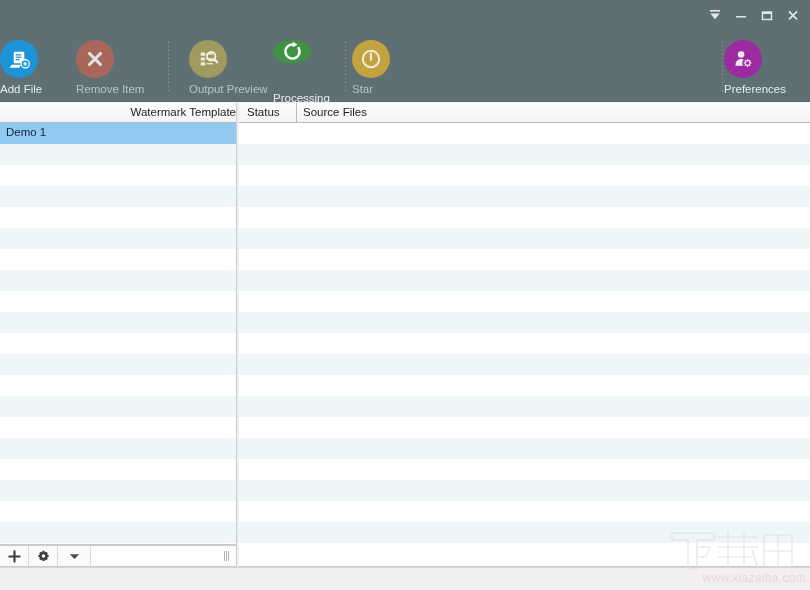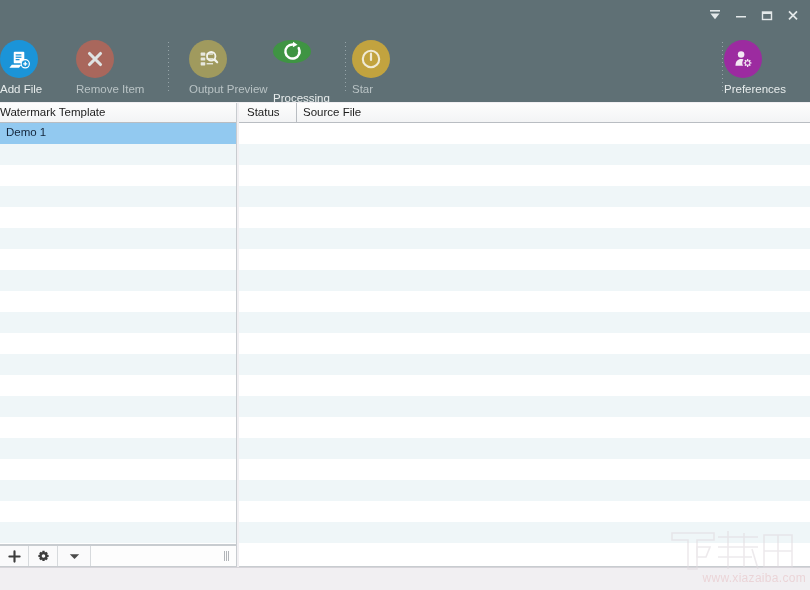--- a/index.html
+++ b/index.html
@@ -299,21 +299,21 @@
           </svg>
         </div>
         <div class="lbl">Preferences</div>
       </div>
 
     </div>
   </div>
 
   <div class="panel-left">
     <div class="col-head">
-      <div class="ch" style="left:0; width:236px; text-align:left;">Watermark Template</div>
+      <div class="ch" style="left:0; width:236px; text-align:right;">Watermark Template</div>
     </div>
     <div class="rows" id="left-rows">
         <div class="row sel">
           <span class="cell">Demo 1</span>
         </div>
         <div class="row odd"></div>
         <div class="row even"></div>
         <div class="row odd"></div>
         <div class="row even"></div>
         <div class="row odd"></div>
@@ -331,21 +331,21 @@
         <div class="row odd"></div>
         <div class="row even"></div>
         <div class="row odd"></div>
       </div>
   </div>
 
   <div class="panel-right">
     <div class="col-head">
       <div class="ch" style="left:8px;text-align:right;">Status</div>
       <div class="vdiv" style="left:57px;"></div>
-      <div class="ch" style="left:64px;">Source File</div>
+      <div class="ch" style="left:64px;">Source Files</div>
     </div>
     <div class="rows" id="right-rows">
         <div class="row even"></div>
         <div class="row odd"></div>
         <div class="row even"></div>
         <div class="row odd"></div>
         <div class="row even"></div>
         <div class="row odd"></div>
         <div class="row even"></div>
         <div class="row odd"></div>

